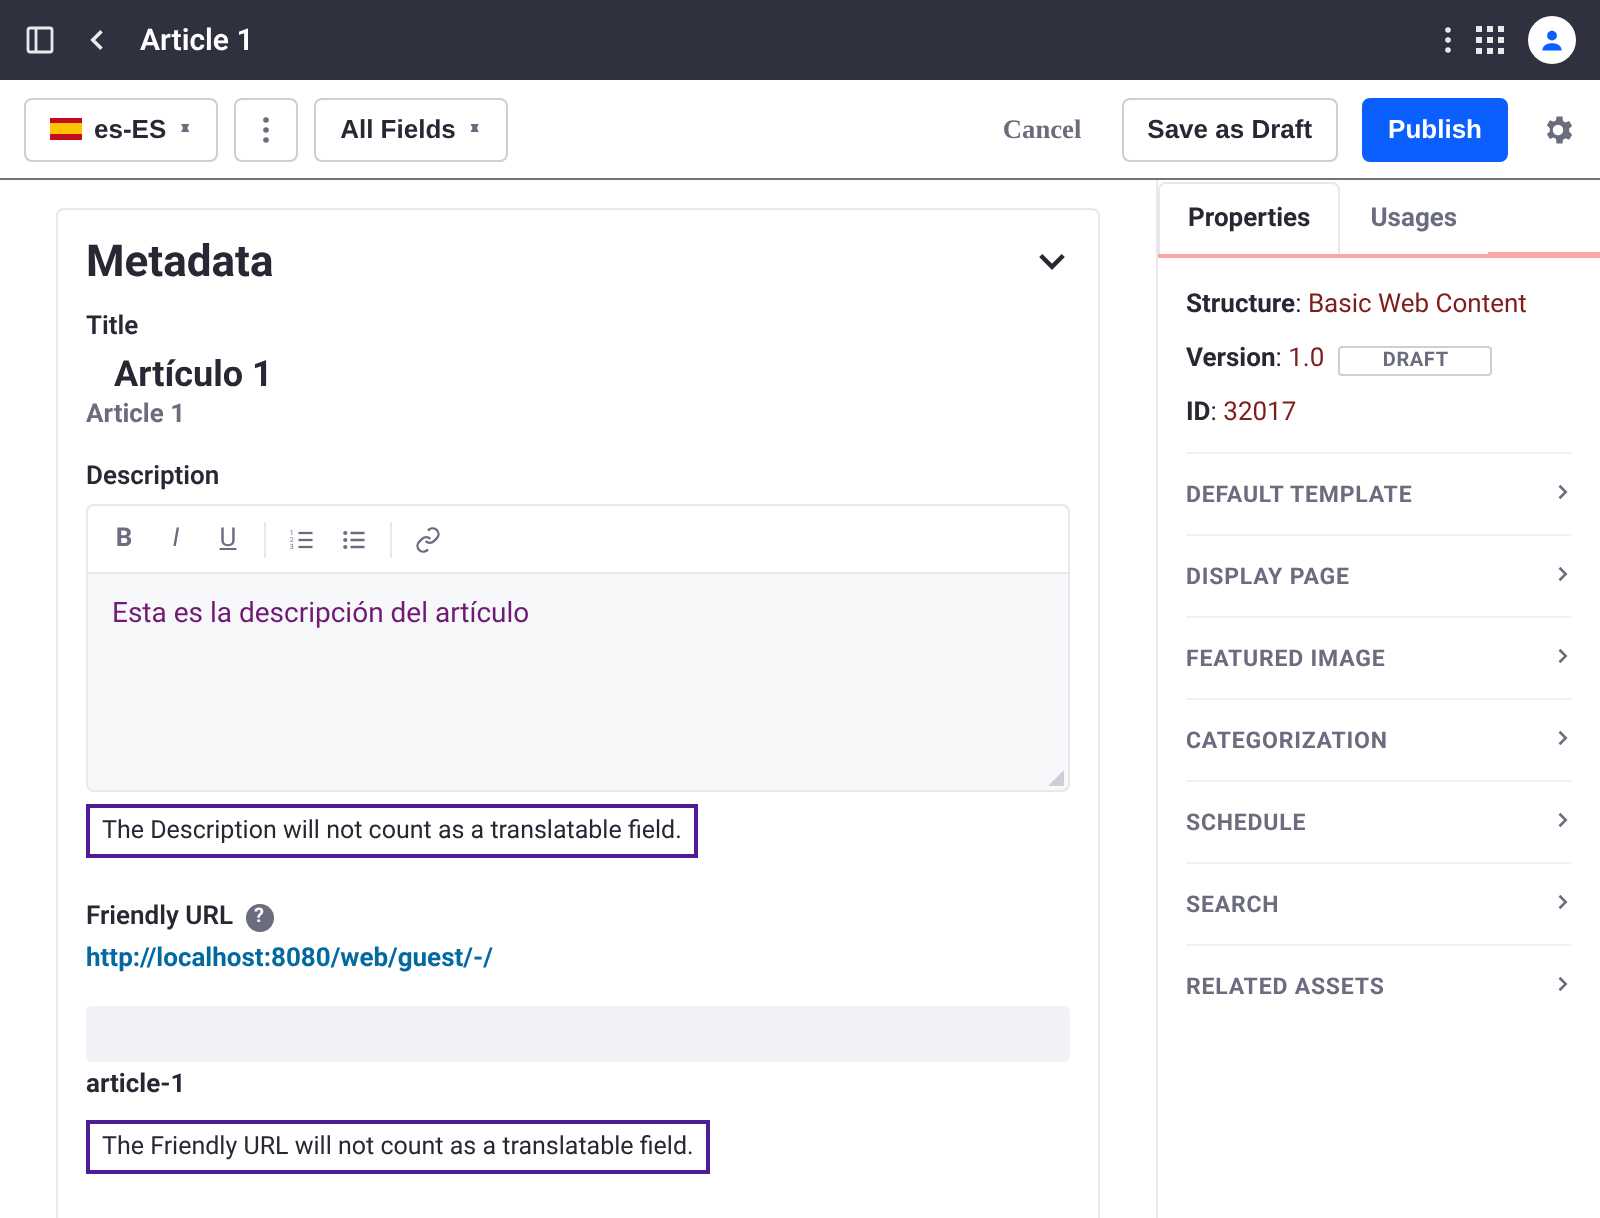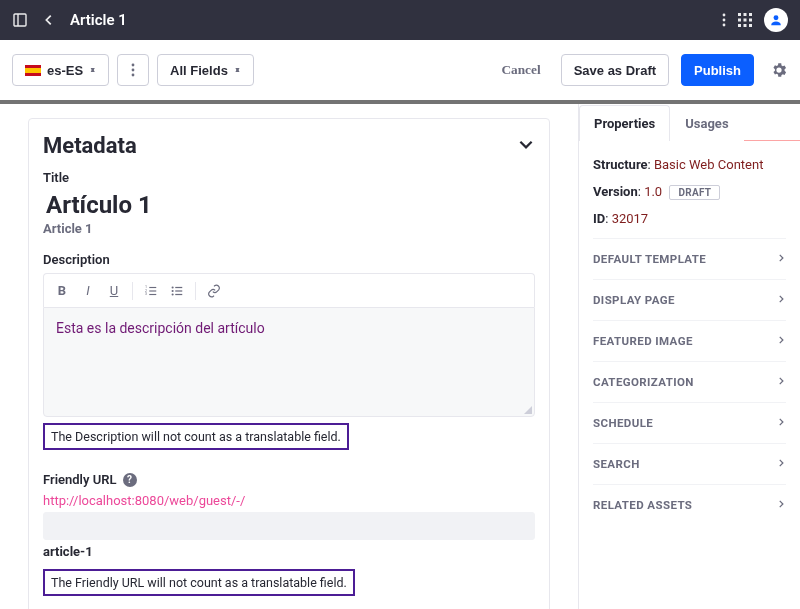--- a/index.html
+++ b/index.html
@@ -8,63 +8,63 @@
 
 .topbar { background: #30313f; height: 40px; display: flex; align-items: center; padding: 0 12px; color: #fff; }
 .topbar-left { display: flex; align-items: center; gap: 14px; }
 .topbar-right { margin-left: auto; display: flex; align-items: center; gap: 12px; }
 .topbar-title { font-weight: 600; font-size: 15px; }
 .icon-btn { display: inline-flex; align-items: center; justify-content: center; cursor: pointer; color: #fff; opacity: .9; }
 .avatar { width: 24px; height: 24px; border-radius: 50%; background: #fff; display: flex; align-items: center; justify-content: center; }
 .avatar svg { width: 14px; height: 14px; }
 
 
-.toolbar { height: 64px; border-bottom: 4px solid #737373; display: flex; align-items: center; padding: 0 12px; gap: 8px; }
+.toolbar { height: 50px; border-bottom: 1px solid #737373; display: flex; align-items: center; padding: 0 12px; gap: 8px; }
 .btn { border: 1px solid #cdced9; background: #fff; border-radius: 4px; height: 32px; padding: 0 12px; font-size: 13px; font-weight: 600; color: #272833; display: inline-flex; align-items: center; gap: 6px; cursor: pointer; }
 .btn.icon-only { width: 32px; padding: 0; justify-content: center; }
 .btn-link { border: none; background: transparent; font-weight: 600; color: #6b6c7e; cursor: pointer; font-family: Liberation Serif, serif; }
 .btn-primary { background: #0b5fff; color: #fff; border-color: #0b5fff; }
 .flag { width: 16px; height: 11px; display: inline-block; position: relative; background: linear-gradient(to bottom, #c60b1e 0 25%, #ffc400 25% 75%, #c60b1e 75% 100%); }
 .updown { display: flex; flex-direction: column; line-height: 0; font-size: 7px; color: #6b6c7e; }
 .toolbar-right { margin-left: auto; display: flex; align-items: center; gap: 12px; }
 
 
 .layout { display: flex; height: calc(100% - 88px); }
 .main { flex: 1; padding: 14px 28px; overflow-y: auto; }
 .sidepanel { width: 222px; border-left: 1px solid #e7e7ed; overflow-y: auto; }
 
 
 .card { border: 1px solid #e7e7ed; border-radius: 4px; padding: 14px 14px 18px; background: #fff; }
 .card-head { display: flex; justify-content: space-between; align-items: center; margin-bottom: 12px; }
 .card-head h2 { font-size: 22px; font-weight: 700; }
 .label { font-weight: 600; font-size: 13px; margin-bottom: 6px; display: flex; align-items: center; gap: 6px; }
-.title-main { font-size: 24px; font-weight: 700; margin: 4px 0 2px 3px; }
+.title-main { font-size: 18px; font-weight: 700; margin: 4px 0 2px 14px; }
 .title-sub { font-size: 13px; font-weight: 700; color: #6b6c7e; margin-bottom: 16px; }
 .section { margin-bottom: 14px; }
 .editor-toolbar { border: 1px solid #e7e7ed; border-bottom: none; border-radius: 4px 4px 0 0; height: 34px; display: flex; align-items: center; padding: 0 6px; gap: 2px; }
 .editor-toolbar .tool { width: 24px; height: 24px; display: inline-flex; align-items: center; justify-content: center; color: #6b6c7e; cursor: pointer; font-size: 13px; }
 .editor-toolbar .sep { width: 1px; height: 18px; background: #e7e7ed; margin: 0 4px; }
 .editor-body { border: 1px solid #e7e7ed; border-radius: 0 0 4px 4px; background: #f7f8f9; min-height: 110px; padding: 12px; font-size: 14px; color: #701a75; position: relative; }
 .editor-body::after { content: ""; position: absolute; right: 2px; bottom: 2px; width: 0; height: 0; border-right: 8px solid #cdced9; border-top: 8px solid transparent; }
 .note-box { border: 2px solid #4c1d95; padding: 4px 6px; font-size: 12.5px; color: #272833; margin-top: 6px; display: inline-block; }
-.url-block { font-size: 13px; font-weight: 400; color: #ec4899; margin-bottom: 4px; }
+.url-block { font-size: 13px; font-weight: 700; color: #0369a1; margin-bottom: 16px; }
 .url-input { background: #f1f2f5; height: 28px; border: 1px solid #f1f2f5; border-radius: 3px; margin-bottom: 4px; }
 .url-slug { font-size: 13px; color: #272833; font-weight: 700; margin-bottom: 4px; }
 .help-icon { width: 14px; height: 14px; border-radius: 50%; background: #6b6c7e; color: #fff; font-size: 10px; display: inline-flex; align-items: center; justify-content: center; font-weight: 700; }
 
 
-.tabs { display: flex; border-bottom: 1px solid #fca5a5; }
+.tabs { display: flex; border-bottom: 3px solid #fca5a5; }
 .tab { padding: 10px 14px; font-size: 13px; font-weight: 700; color: #6b6c7e; cursor: pointer; border: 1px solid transparent; border-bottom: none; position: relative; top: 1px; background: #fff; }
 .tab.active { color: #272833; border-color: #e7e7ed; border-radius: 4px 4px 0 0; }
 .panel-body { padding: 10px 14px; }
 .panel-heading { font-size: 11.5px; font-weight: 700; color: #6b6c7e; letter-spacing: .4px; display: flex; justify-content: space-between; align-items: center; padding: 10px 0; cursor: pointer; }
 .meta-row { font-size: 13px; padding: 6px 0; }
 .meta-label { font-weight: 700; }
 .meta-val { color: #7f1d1d; }
-.badge { border: 1px solid #cdced9; font-size: 10px; font-weight: 700; color: #6b6c7e; padding: 1px 8px; border-radius: 2px; margin-left: 4px; letter-spacing: .3px; }
+.badge { border: 1px solid #cdced9; font-size: 10px; font-weight: 700; color: #6b6c7e; padding: 1px 21px; border-radius: 2px; margin-left: 4px; letter-spacing: .3px; }
 .accordion-row { display: flex; justify-content: space-between; align-items: center; padding: 13px 0; font-size: 11.5px; font-weight: 700; color: #6b6c7e; letter-spacing: .4px; border-top: 1px solid #f1f2f5; cursor: pointer; }
 .chev-r { color: #6b6c7e; }
 </style>
 </head>
 <body>
 
 <div class="topbar">
   <div class="topbar-left">
     <span class="icon-btn">
       <svg width="16" height="16" viewBox="0 0 16 16" fill="none" stroke="currentColor" stroke-width="1.4">

